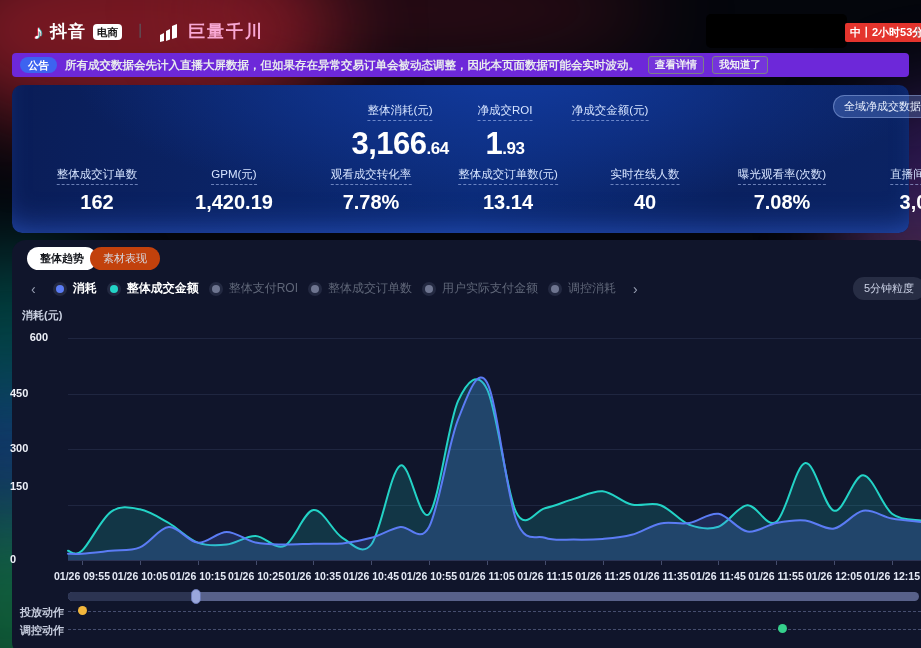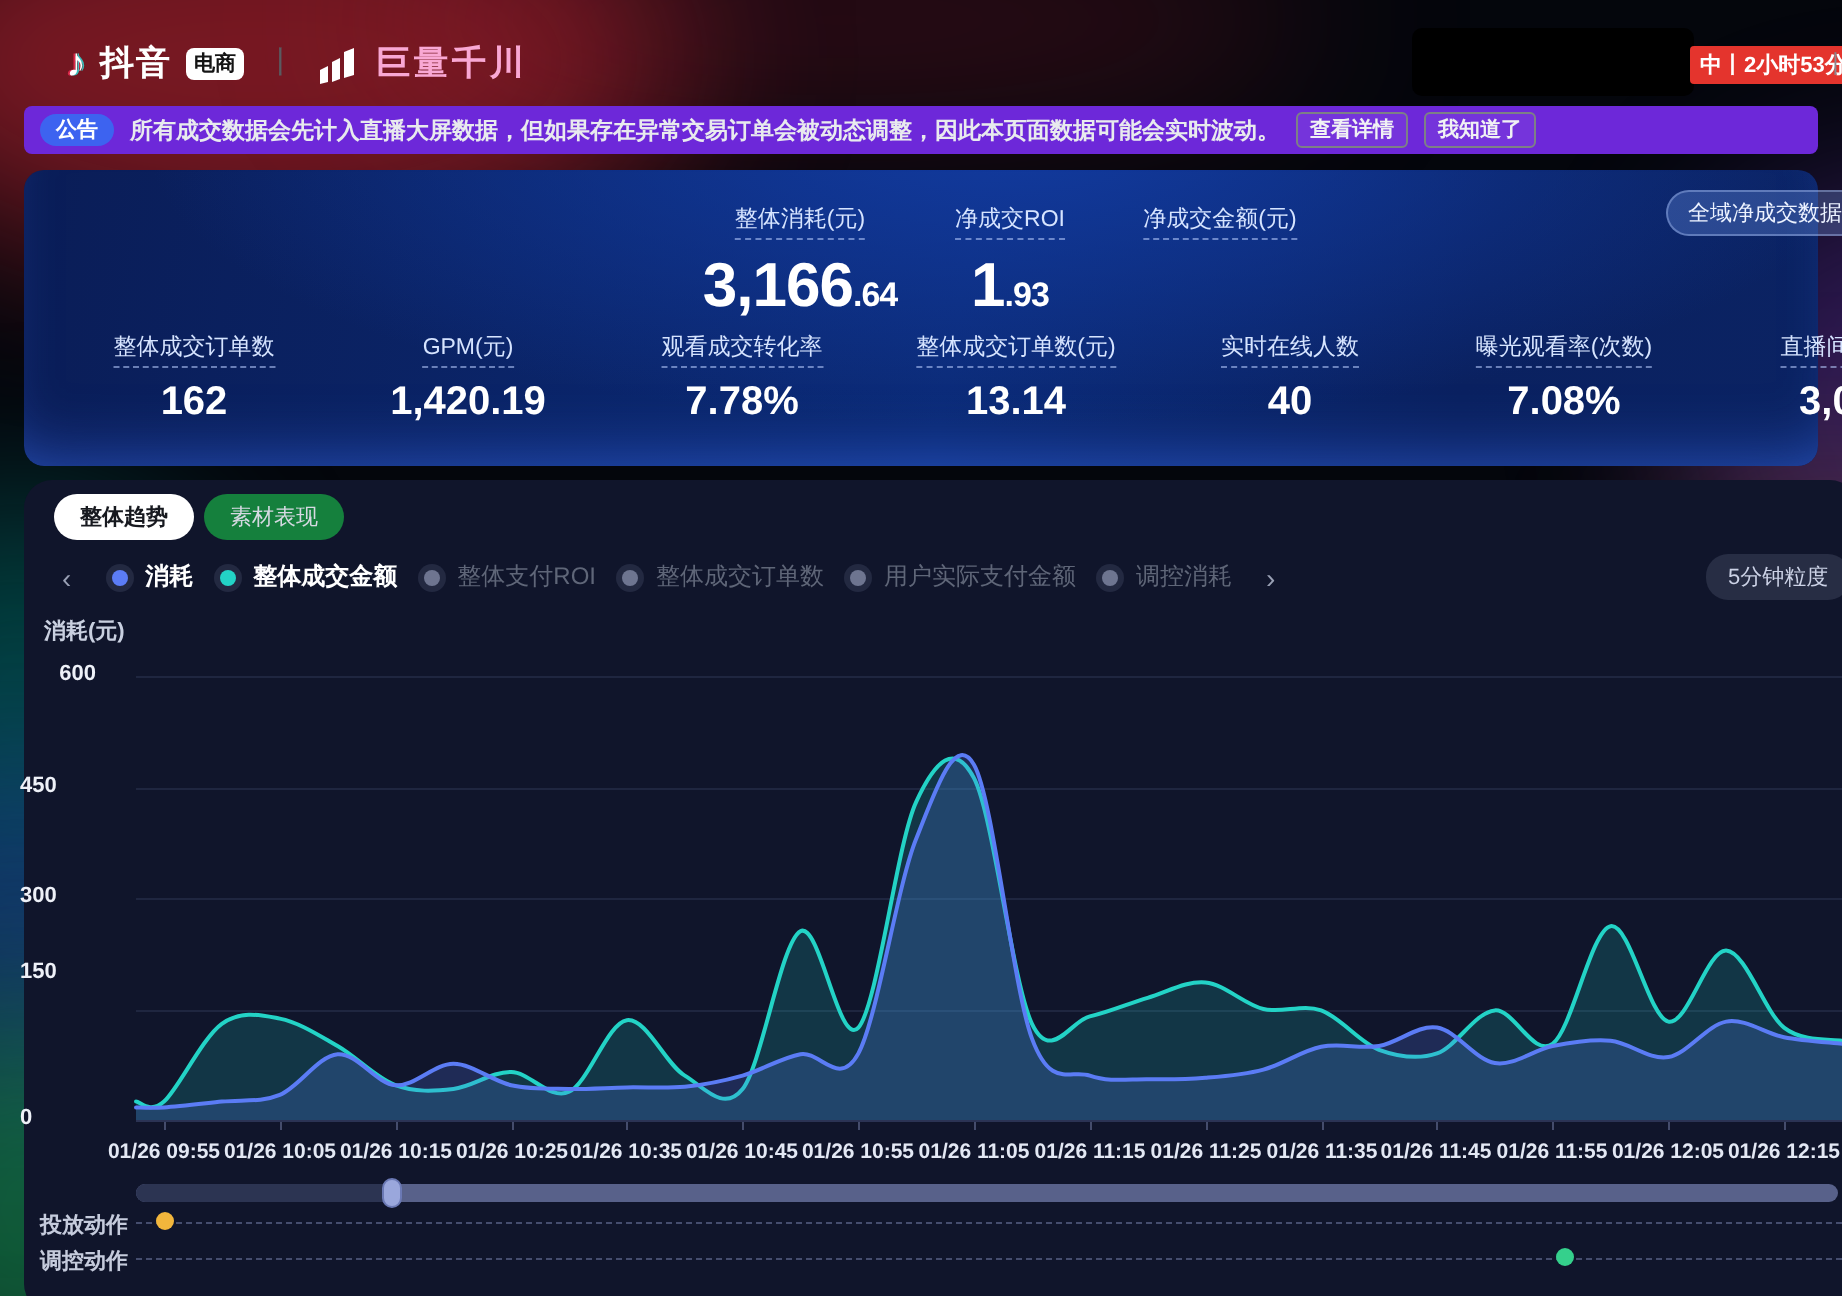--- a/index.html
+++ b/index.html
@@ -54,21 +54,21 @@
   .sm-val{margin-top:6px;color:#fff;font-weight:bold;font-size:20px;white-space:nowrap;}
   .scope-pill{position:absolute;left:821px;top:10px;display:flex;align-items:center;gap:4px;
               background:rgba(115,155,240,.30);border:1px solid rgba(185,205,255,.38);
               border-radius:12px;padding:3px 10px;color:#ecf2ff;font-size:11px;cursor:pointer;white-space:nowrap;}
 
   
   .card{position:absolute;left:12px;top:240px;width:917px;height:416px;border-radius:14px;
         background:#10152b;z-index:3;}
   .tab{position:absolute;top:7px;border-radius:12px;font-size:11px;padding:4px 13px;cursor:pointer;white-space:nowrap;}
   .tab.active{left:15px;background:#fff;color:#17191f;font-weight:bold;}
-  .tab.idle{left:90px;background:#15803d;color:#d6d9e2;}
+  .tab.idle{left:78px;background:#c2410c;color:#d6d9e2;}
   .legend-row{position:absolute;left:16px;top:40px;display:flex;align-items:center;gap:9px;z-index:6;}
   .lg-chev{color:#99a0b4;font-size:14px;cursor:pointer;padding:0 3px;line-height:14px;}
   .lg-item{display:flex;align-items:center;gap:6px;cursor:pointer;margin:0 5px;}
   .lg-dot-wrap{width:14px;height:14px;border-radius:50%;background:#232941;display:flex;
                align-items:center;justify-content:center;}
   .lg-dot{width:8px;height:8px;border-radius:50%;}
   .lg-label{font-size:12px;white-space:nowrap;}
   .lg-on{color:#fff;font-weight:bold;}
   .lg-off{color:#5f6678;}
   .gran-pill{position:absolute;left:841px;top:37px;background:#272d44;border-radius:11px;

